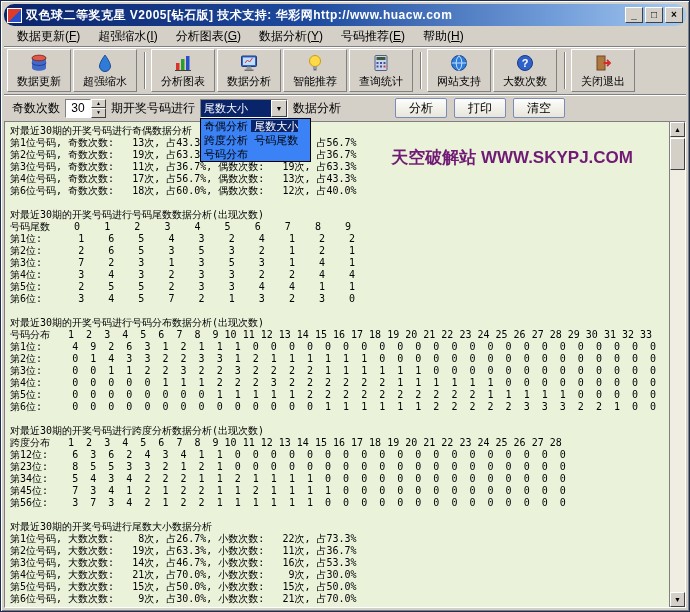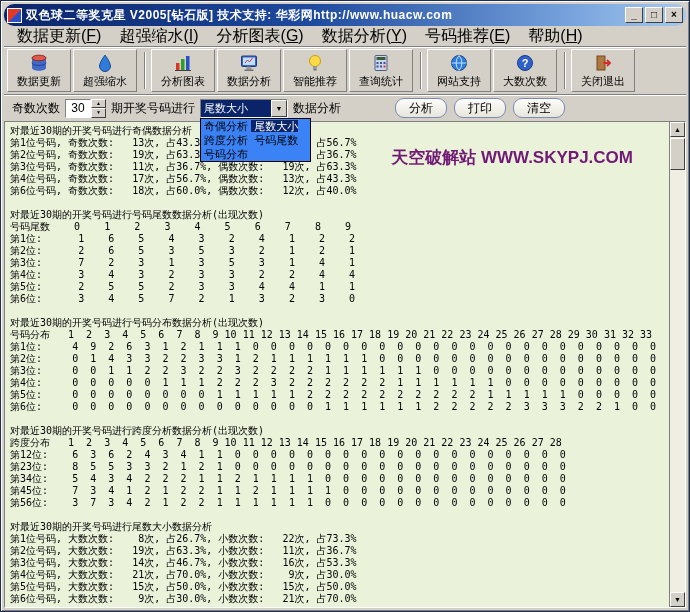--- a/index.html
+++ b/index.html
@@ -24,21 +24,21 @@
   .app-icon { width:15px; height:15px; margin-right:4px; flex:0 0 15px;
     background:linear-gradient(135deg,#e03a2a 50%,#2a50c8 50%);
     border:1px solid #fff; }
   .title-text { flex:1; color:#fff; font-size:12px; font-weight:bold;
     white-space:nowrap; overflow:hidden; letter-spacing:0.5px; }
   .tb-btn { width:18px; height:16px; margin-left:2px; background:#d4d0c8;
     border:1px solid; border-color:#fff #404040 #404040 #fff;
     font-size:10px; line-height:13px; text-align:center; font-weight:bold; }
   
   .menubar { height:21px; flex:0 0 21px; display:flex; align-items:center;
-    font-size:16px; padding-left:4px;
+    font-size:12px; padding-left:4px;
     border-bottom:1px solid #808080; box-shadow:0 1px 0 #fff; }
   .menu-item { padding:2px 9px; white-space:nowrap; }
   .menu-item u { text-decoration:underline; }
   
   .toolbar { height:48px; flex:0 0 48px; display:flex; align-items:stretch;
     padding:2px 3px; border-bottom:1px solid #808080; box-shadow:0 1px 0 #fff; }
   .tbtn { width:64px; display:flex; flex-direction:column; align-items:center;
     justify-content:center; gap:1px;
     border:1px solid; border-color:#fff #808080 #808080 #fff;
     background:#d4d0c8; margin-right:2px; }
@@ -62,21 +62,21 @@
     line-height:17px; padding-left:3px; white-space:nowrap; overflow:hidden; }
   .combo-arrow { width:16px; background:#d4d0c8; border:1px solid;
     border-color:#fff #404040 #404040 #fff;
     font-size:7px; line-height:15px; text-align:center; }
   .dd-list { position:absolute; top:18px; left:-1px; width:111px;
     background:#3b82f6; border:1px solid #000; z-index:50; }
   .dd-item { height:12px; font-size:11px; line-height:12px; padding-left:3px; white-space:nowrap; overflow:hidden; }
   .dd-item.selected { background:#0a246a; color:#fff; }
   .action-btn { width:52px; height:20px; margin-left:7px;
     background:linear-gradient(#fdfdfb,#e8e6da);
-    border:1px solid #7a8bb8; border-radius:9px; font-size:12px;
+    border:1px solid #7a8bb8; border-radius:2px; font-size:12px;
     font-family:"Liberation Sans", sans-serif; padding:0; }
   .action-btn.first { margin-left:54px; }
   
   .content { flex:1; position:relative; overflow:hidden;
     border:1px solid; border-color:#808080 #fff #fff #808080;
     background:#eaf2da; }
   .report { margin:0; padding:3px 5px; white-space:pre;
     font-family:"DejaVu Sans Mono", monospace; font-size:10px; line-height:12px; color:#000; }
   .watermark { position:absolute; top:24px; right:52px; color:#701a75;
     font-size:17px; font-weight:bold; white-space:nowrap;

